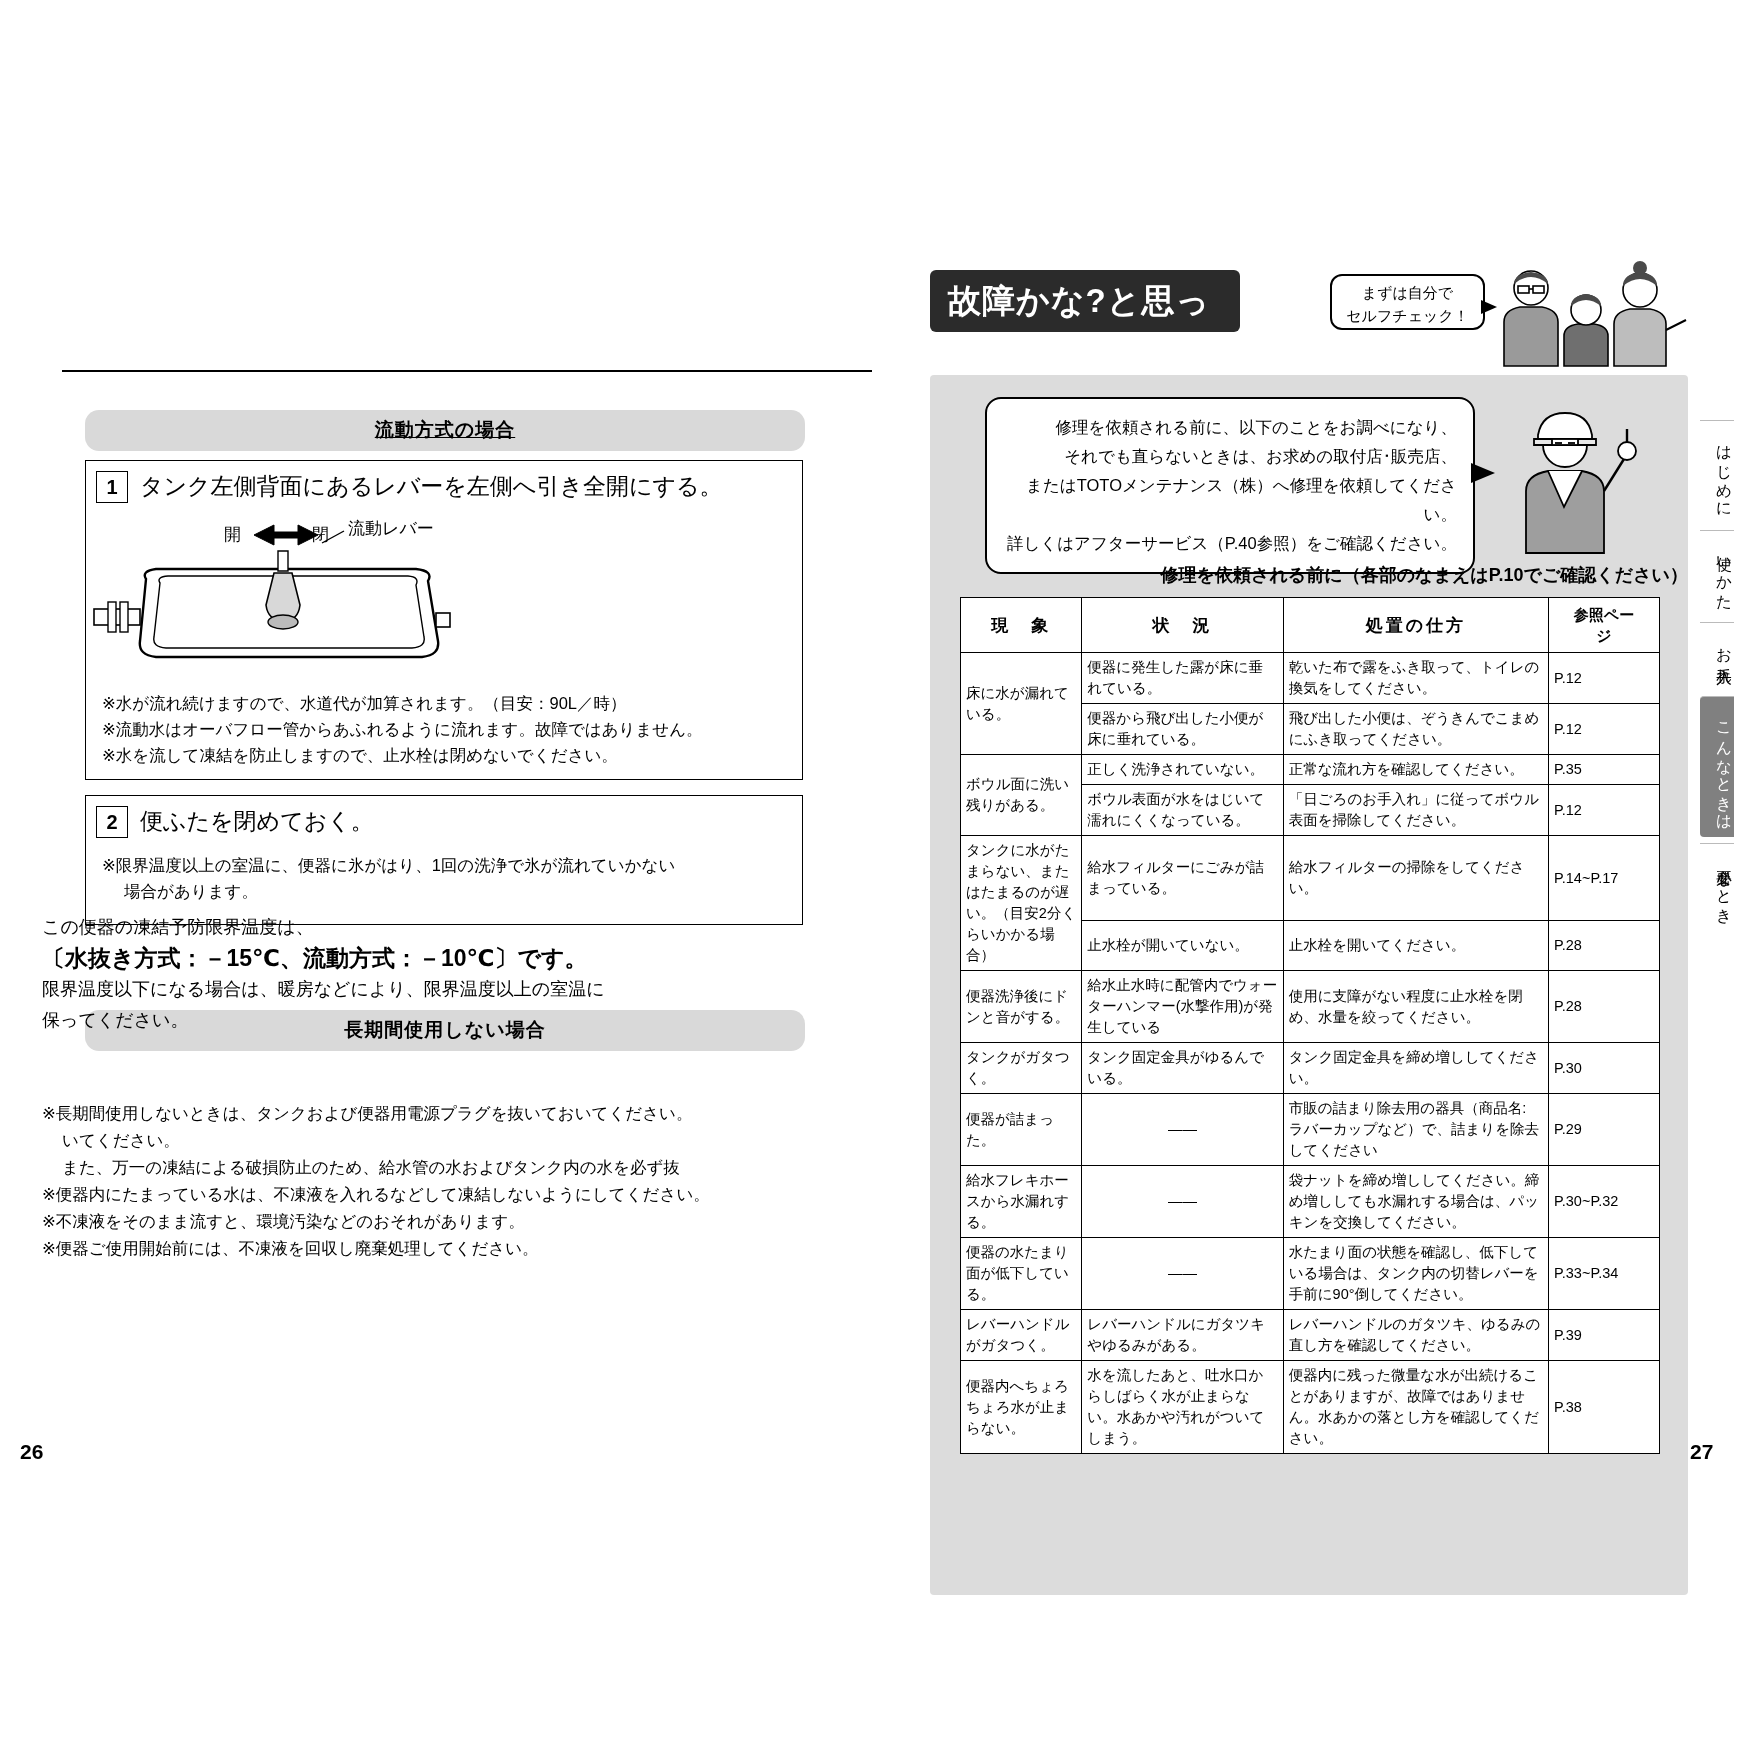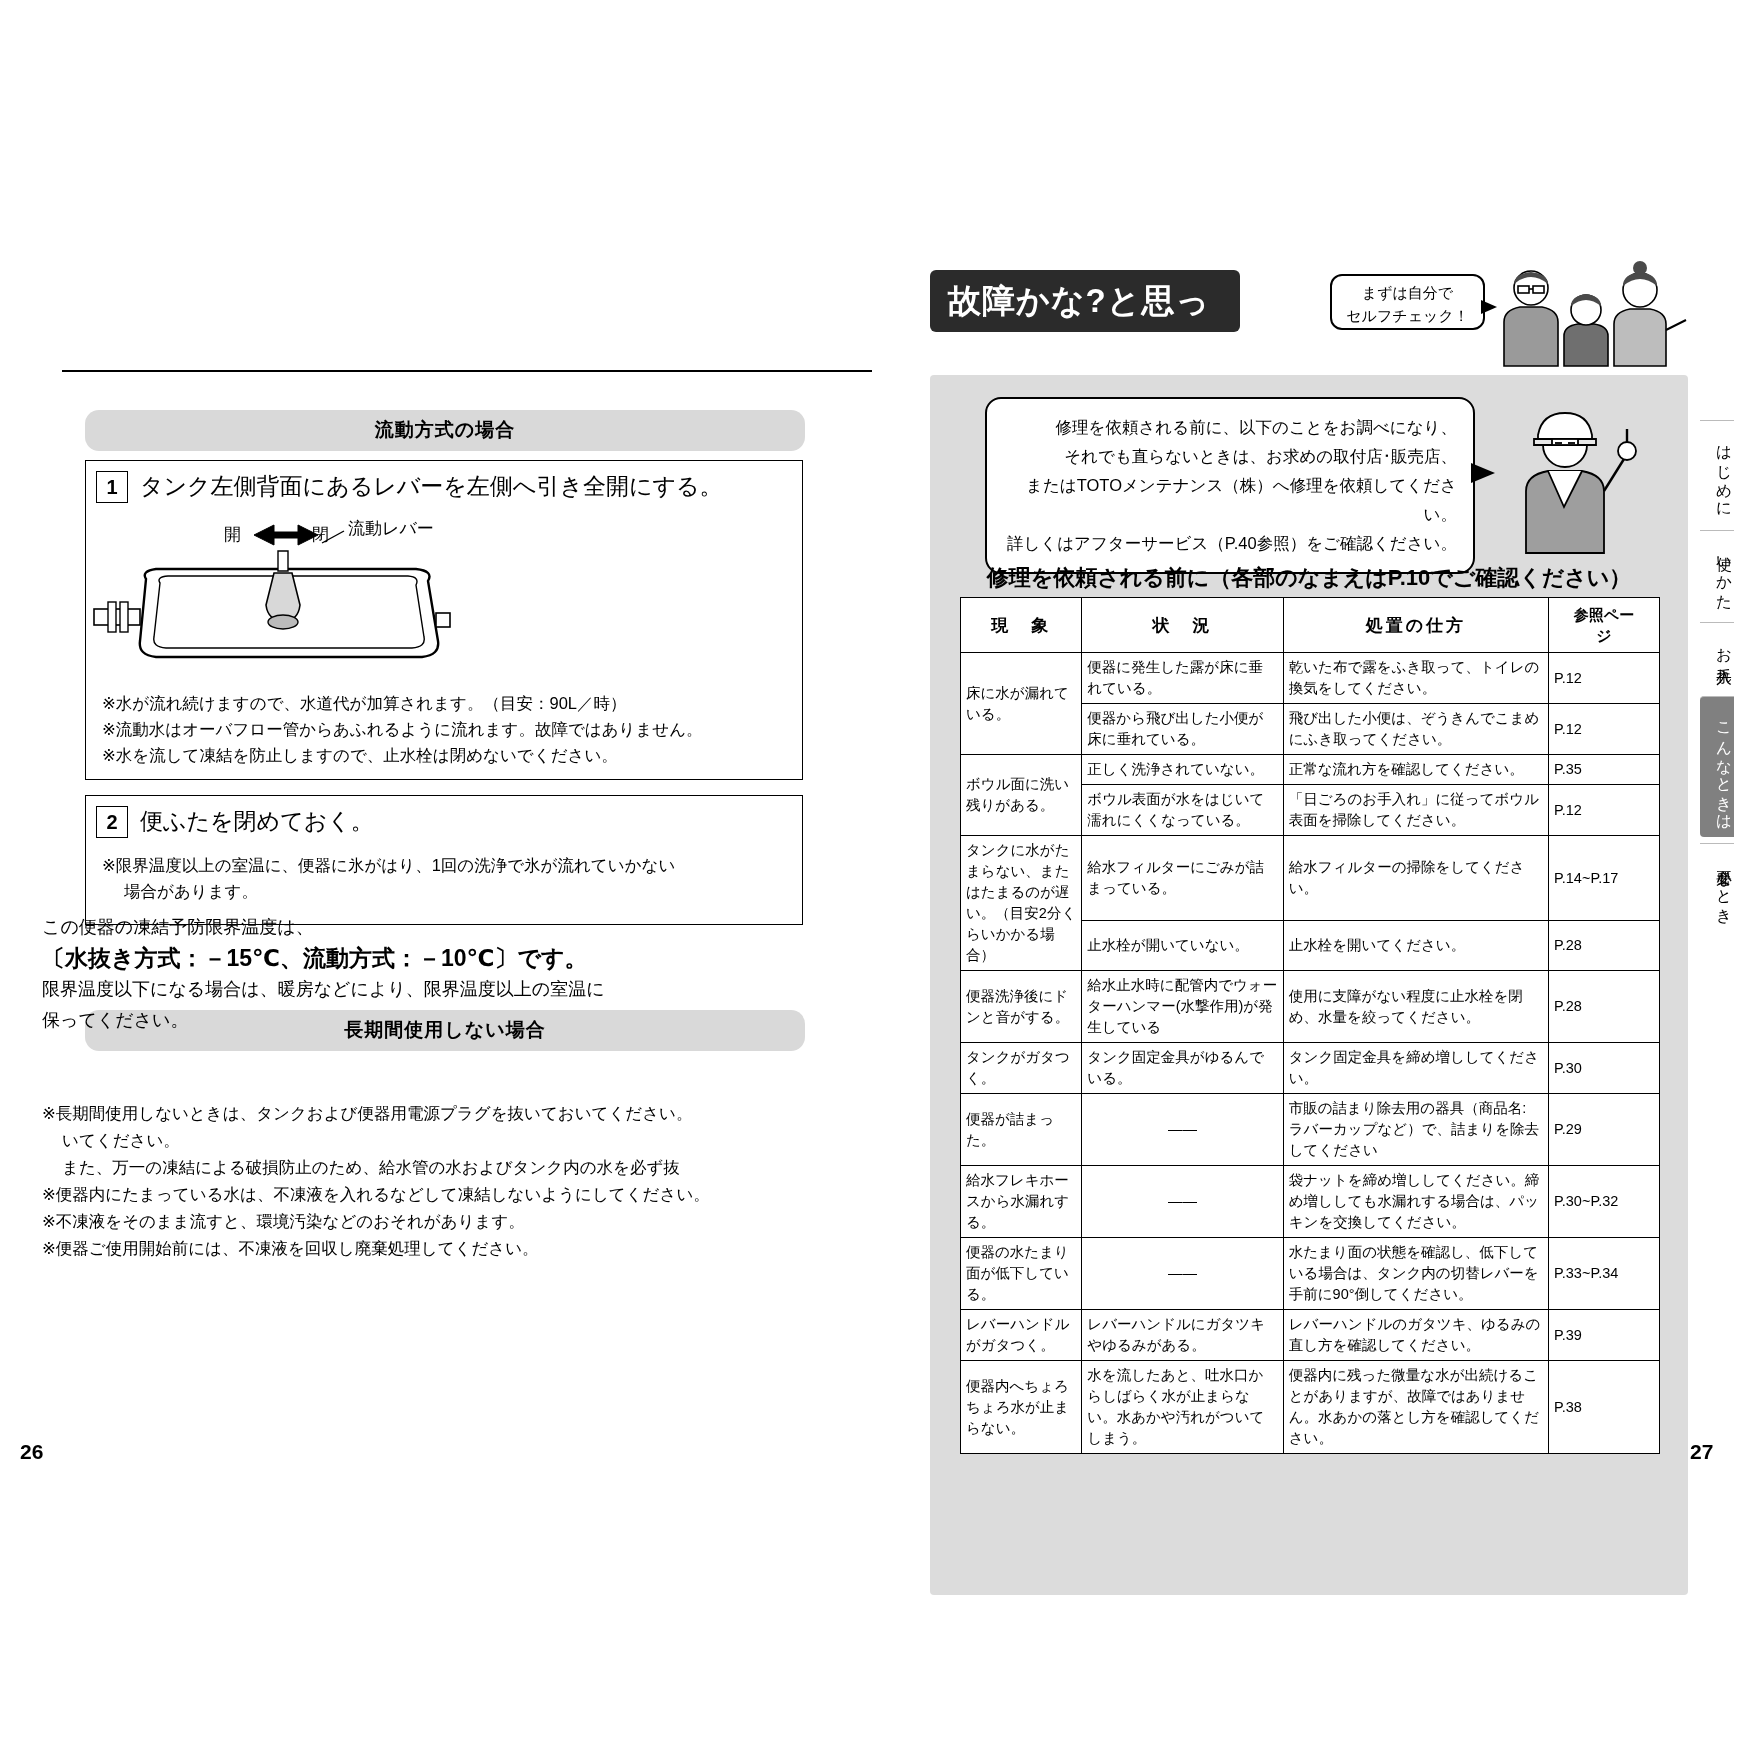--- a/index.html
+++ b/index.html
@@ -38,21 +38,21 @@
   }
   .band {
     background: #d9d9d9;
     border-radius: 14px;
     text-align: center;
     font-size: 19px;
     font-weight: bold;
     padding: 7px 0 8px 0;
     letter-spacing: 1px;
   }
-  .band-1 { position: absolute; left: 65px; top: 40px; width: 720px; }
+  .band-1 { position: absolute; left: 65px; top: 40px; width: 720px; text-decoration: underline; }
   .band-2 { position: absolute; left: 65px; top: 640px; width: 720px; }
 
   .step-box {
     position: absolute;
     left: 65px;
     width: 718px;
     border: 1.6px solid #000;
     box-sizing: border-box;
   }
   .step-row {
@@ -215,22 +215,22 @@
     border-top: 10px solid transparent;
     border-bottom: 10px solid transparent;
   }
   .worker { position: absolute; left: 570px; top: 20px; }
 
   .tbl-caption {
     position: absolute;
     left: 0;
     top: 188px;
     width: 758px;
-    text-align: center;
-    font-size: 22px;
+    text-align: right;
+    font-size: 18px;
     font-weight: bold;
   }
 
   table.trouble {
     position: absolute;
     left: 30px;
     top: 222px;
     width: 700px;
     border-collapse: collapse;
     background: #fff;

